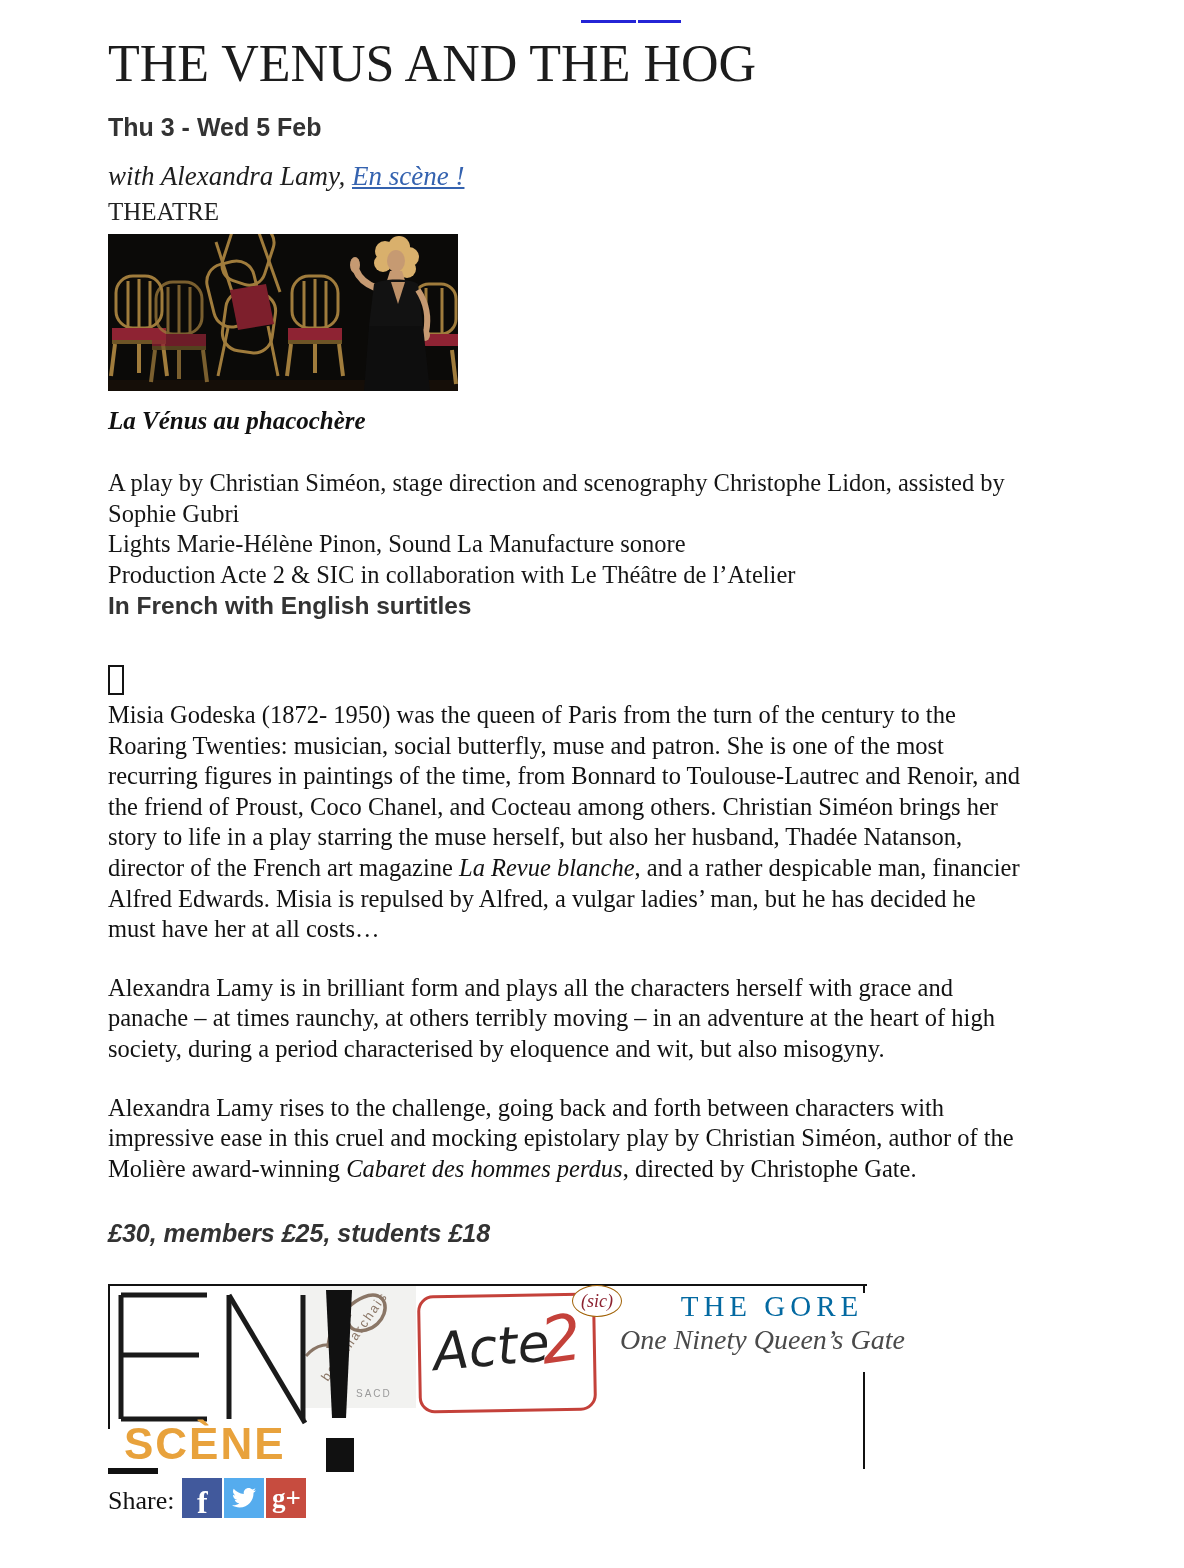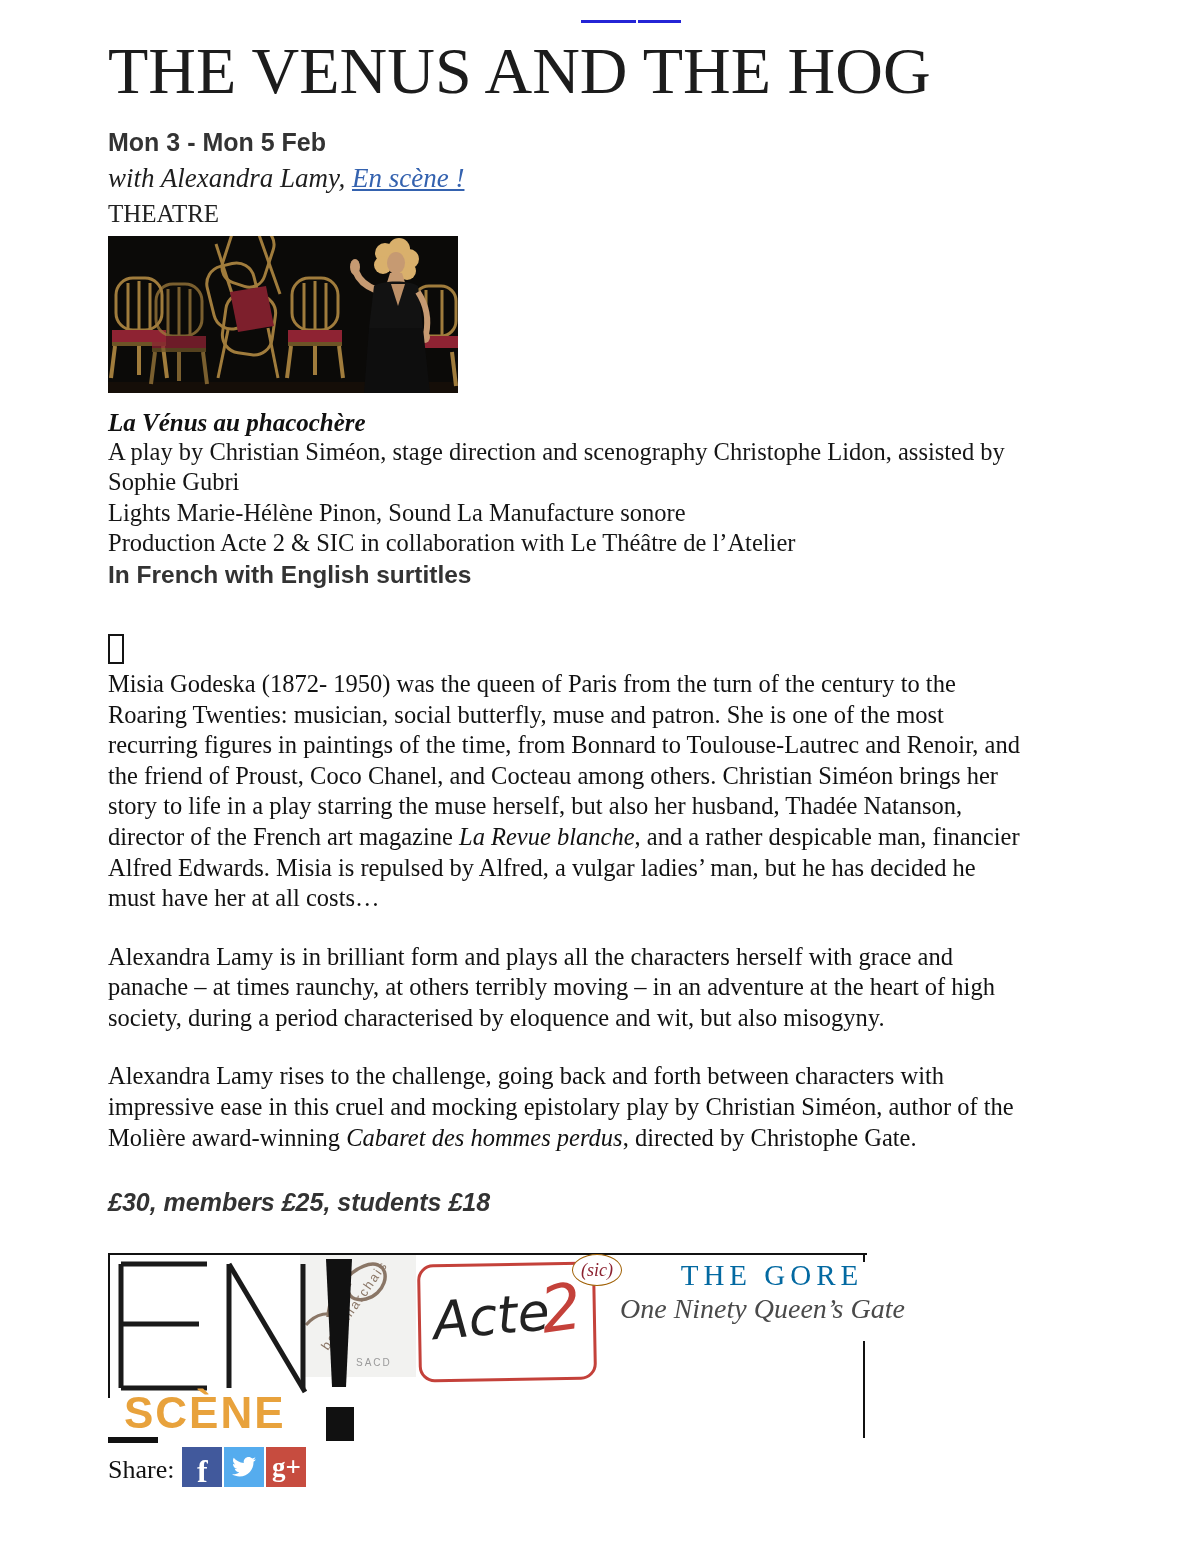--- a/index.html
+++ b/index.html
@@ -7,35 +7,35 @@
        font-family:"Liberation Serif",serif;color:#141414;}
 
   
   .top-links{position:absolute;top:8px;left:581px;display:flex;gap:2px;}
   .top-links a{display:inline-block;height:12px;border-bottom:3px solid #2424d6;}
   .top-links a.l1{width:55px;}
   .top-links a.l2{width:43px;}
 
   .content{margin:36px 0 0 108px;width:912px;}
 
-  .title{font-family:"Liberation Serif",serif;font-weight:400;font-size:66px;
+  .title{font-family:"Liberation Serif",serif;font-weight:400;font-size:52px;
          line-height:1.06;color:#1c1c1c;margin:26px 0 0 0;letter-spacing:0;
          transform:scaleX(1.00);transform-origin:left;white-space:nowrap;}
 
   .date{font-family:"Liberation Sans",sans-serif;font-weight:700;font-size:25px;
         color:#333;margin-top:22px;}
-  .with-line{font-style:italic;font-size:27px;margin-top:6px;color:#1e1e1e;}
+  .with-line{font-style:italic;font-size:27px;margin-top:19px;color:#1e1e1e;}
   .with-line a{color:#3462af;text-decoration:underline;}
   .category{font-size:25px;margin-top:6px;color:#222;}
 
   .photo{display:block;margin-top:8px;}
 
   .caption{font-size:25px;font-weight:700;font-style:italic;margin-top:16px;color:#111;}
 
-  .credits{font-size:24.5px;line-height:30.5px;color:#161616;}
+  .credits{font-size:24.5px;line-height:30.5px;margin-top:33px;color:#161616;}
   .surtitles{font-family:"Liberation Sans",sans-serif;font-weight:700;font-size:24.5px;
              line-height:31px;color:#333;}
 
   .tofu{width:12px;height:26px;border:2px solid #141414;margin-top:44px;}
 
   p.body-p{font-size:24.5px;line-height:30.6px;margin:28px 0 0 0;color:#121212;}
   p.body-p.first{margin-top:5px;}
   .em{font-style:italic;}
 
   .price{font-family:"Liberation Sans",sans-serif;font-weight:700;font-size:25px;
@@ -95,21 +95,21 @@
 
 <div class="top-links">
   <a class="l1" href="#"></a>
   <a class="l2" href="#"></a>
 </div>
 
 <div class="content">
 
   <h1 class="title">THE VENUS AND THE HOG</h1>
 
-  <div class="date">Mon 3 - Mon 5 Feb</div>
+  <div class="date">Thu 3 - Wed 5 Feb</div>
 
   <div class="with-line"><span>with Alexandra Lamy, </span><a href="#">En scène !</a></div>
 
   <div class="category">THEATRE</div>
 
   <svg class="photo" width="350" height="157" viewBox="0 0 350 157" aria-label="La Vénus au phacochère">
     <rect width="350" height="157" fill="#0b0a08"></rect>
     <rect y="146" width="350" height="11" fill="#150e08"></rect>
     <defs>
       <g id="chair">

